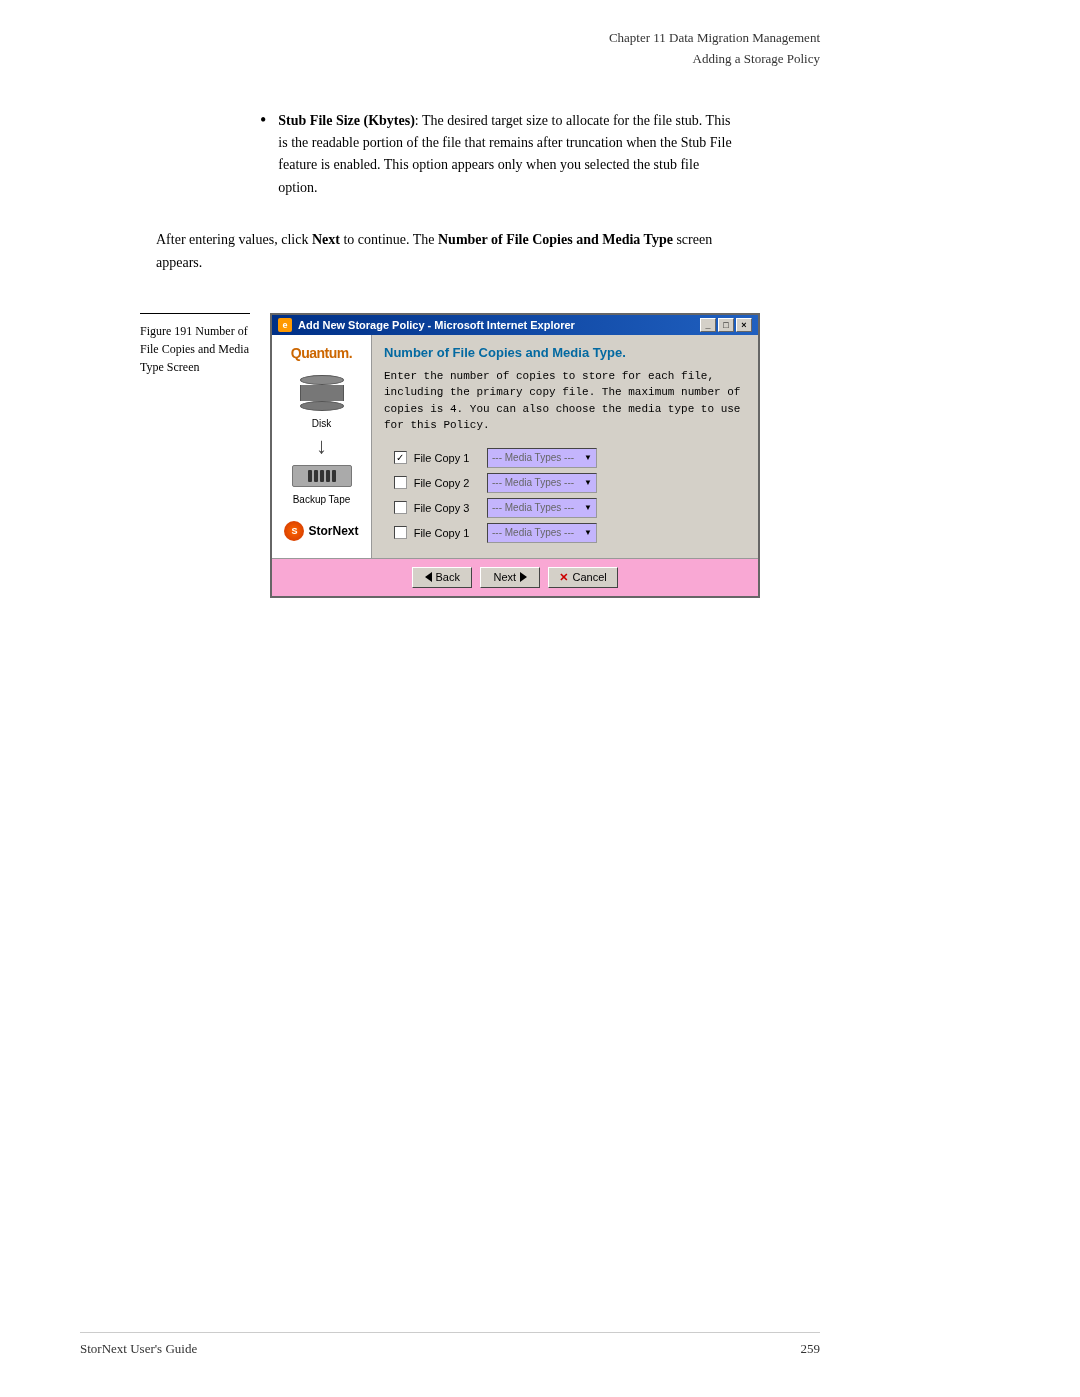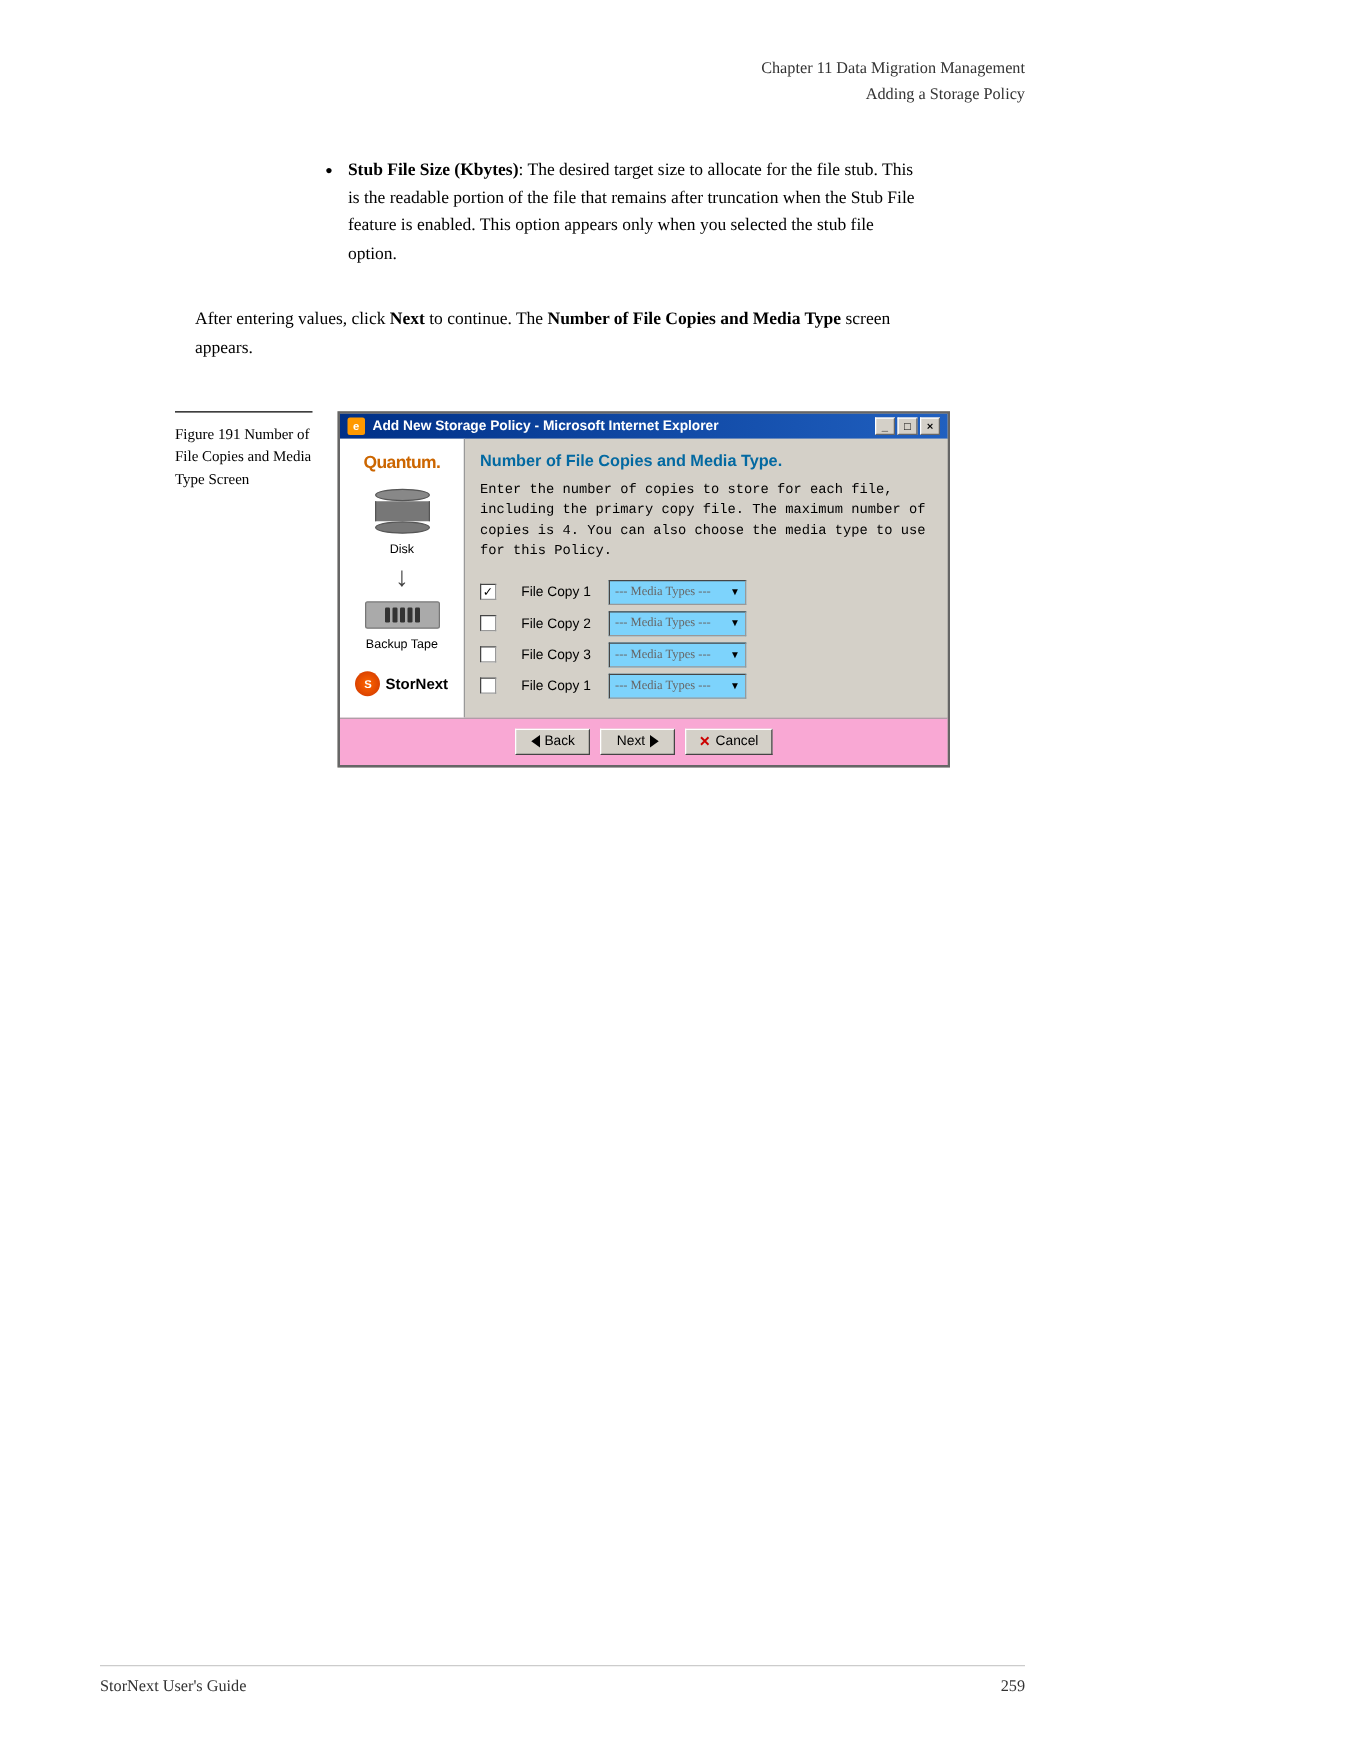--- a/index.html
+++ b/index.html
@@ -9,21 +9,21 @@
       font-size: 14px;
       color: #000;
       width: 1080px;
       min-height: 1397px;
       position: relative;
     }
 
     .page-container {
       width: 900px;
       min-height: 1397px;
-      padding: 44px 80px;
+      padding: 28px 80px;
       position: relative;
     }
 
     
     .chapter-header {
       text-align: right;
       font-size: 13px;
       color: #333;
       margin-bottom: 40px;
       line-height: 1.6;
@@ -313,22 +313,23 @@
     .file-copy-row {
       display: flex;
       align-items: center;
       margin-bottom: 5px;
       gap: 8px;
     }
 
     .checkbox-wrapper {
       display: flex;
       align-items: center;
-      gap: 20px;
+      gap: 7px;
       min-width: 95px;
+      justify-content: center;
     }
 
     .win-checkbox {
       width: 13px;
       height: 13px;
       border: 1px inset #999;
       background: #fff;
       display: flex;
       align-items: center;
       justify-content: center;
@@ -343,24 +344,24 @@
     }
 
     .file-copy-label {
       font-size: 11px;
       font-family: Arial, sans-serif;
       color: #000;
     }
 
     .media-type-select {
       height: 20px;
-      background: #7dd3fc;
+      background: #c4b5fd;
       border: 1px inset #999;
       font-size: 10px;
-      font-family: Liberation Serif, serif;
+      font-family: Liberation Sans, sans-serif;
       color: #666;
       padding: 0 4px;
       display: flex;
       align-items: center;
       justify-content: space-between;
       min-width: 110px;
     }
 
     .select-arrow {
       font-size: 8px;

